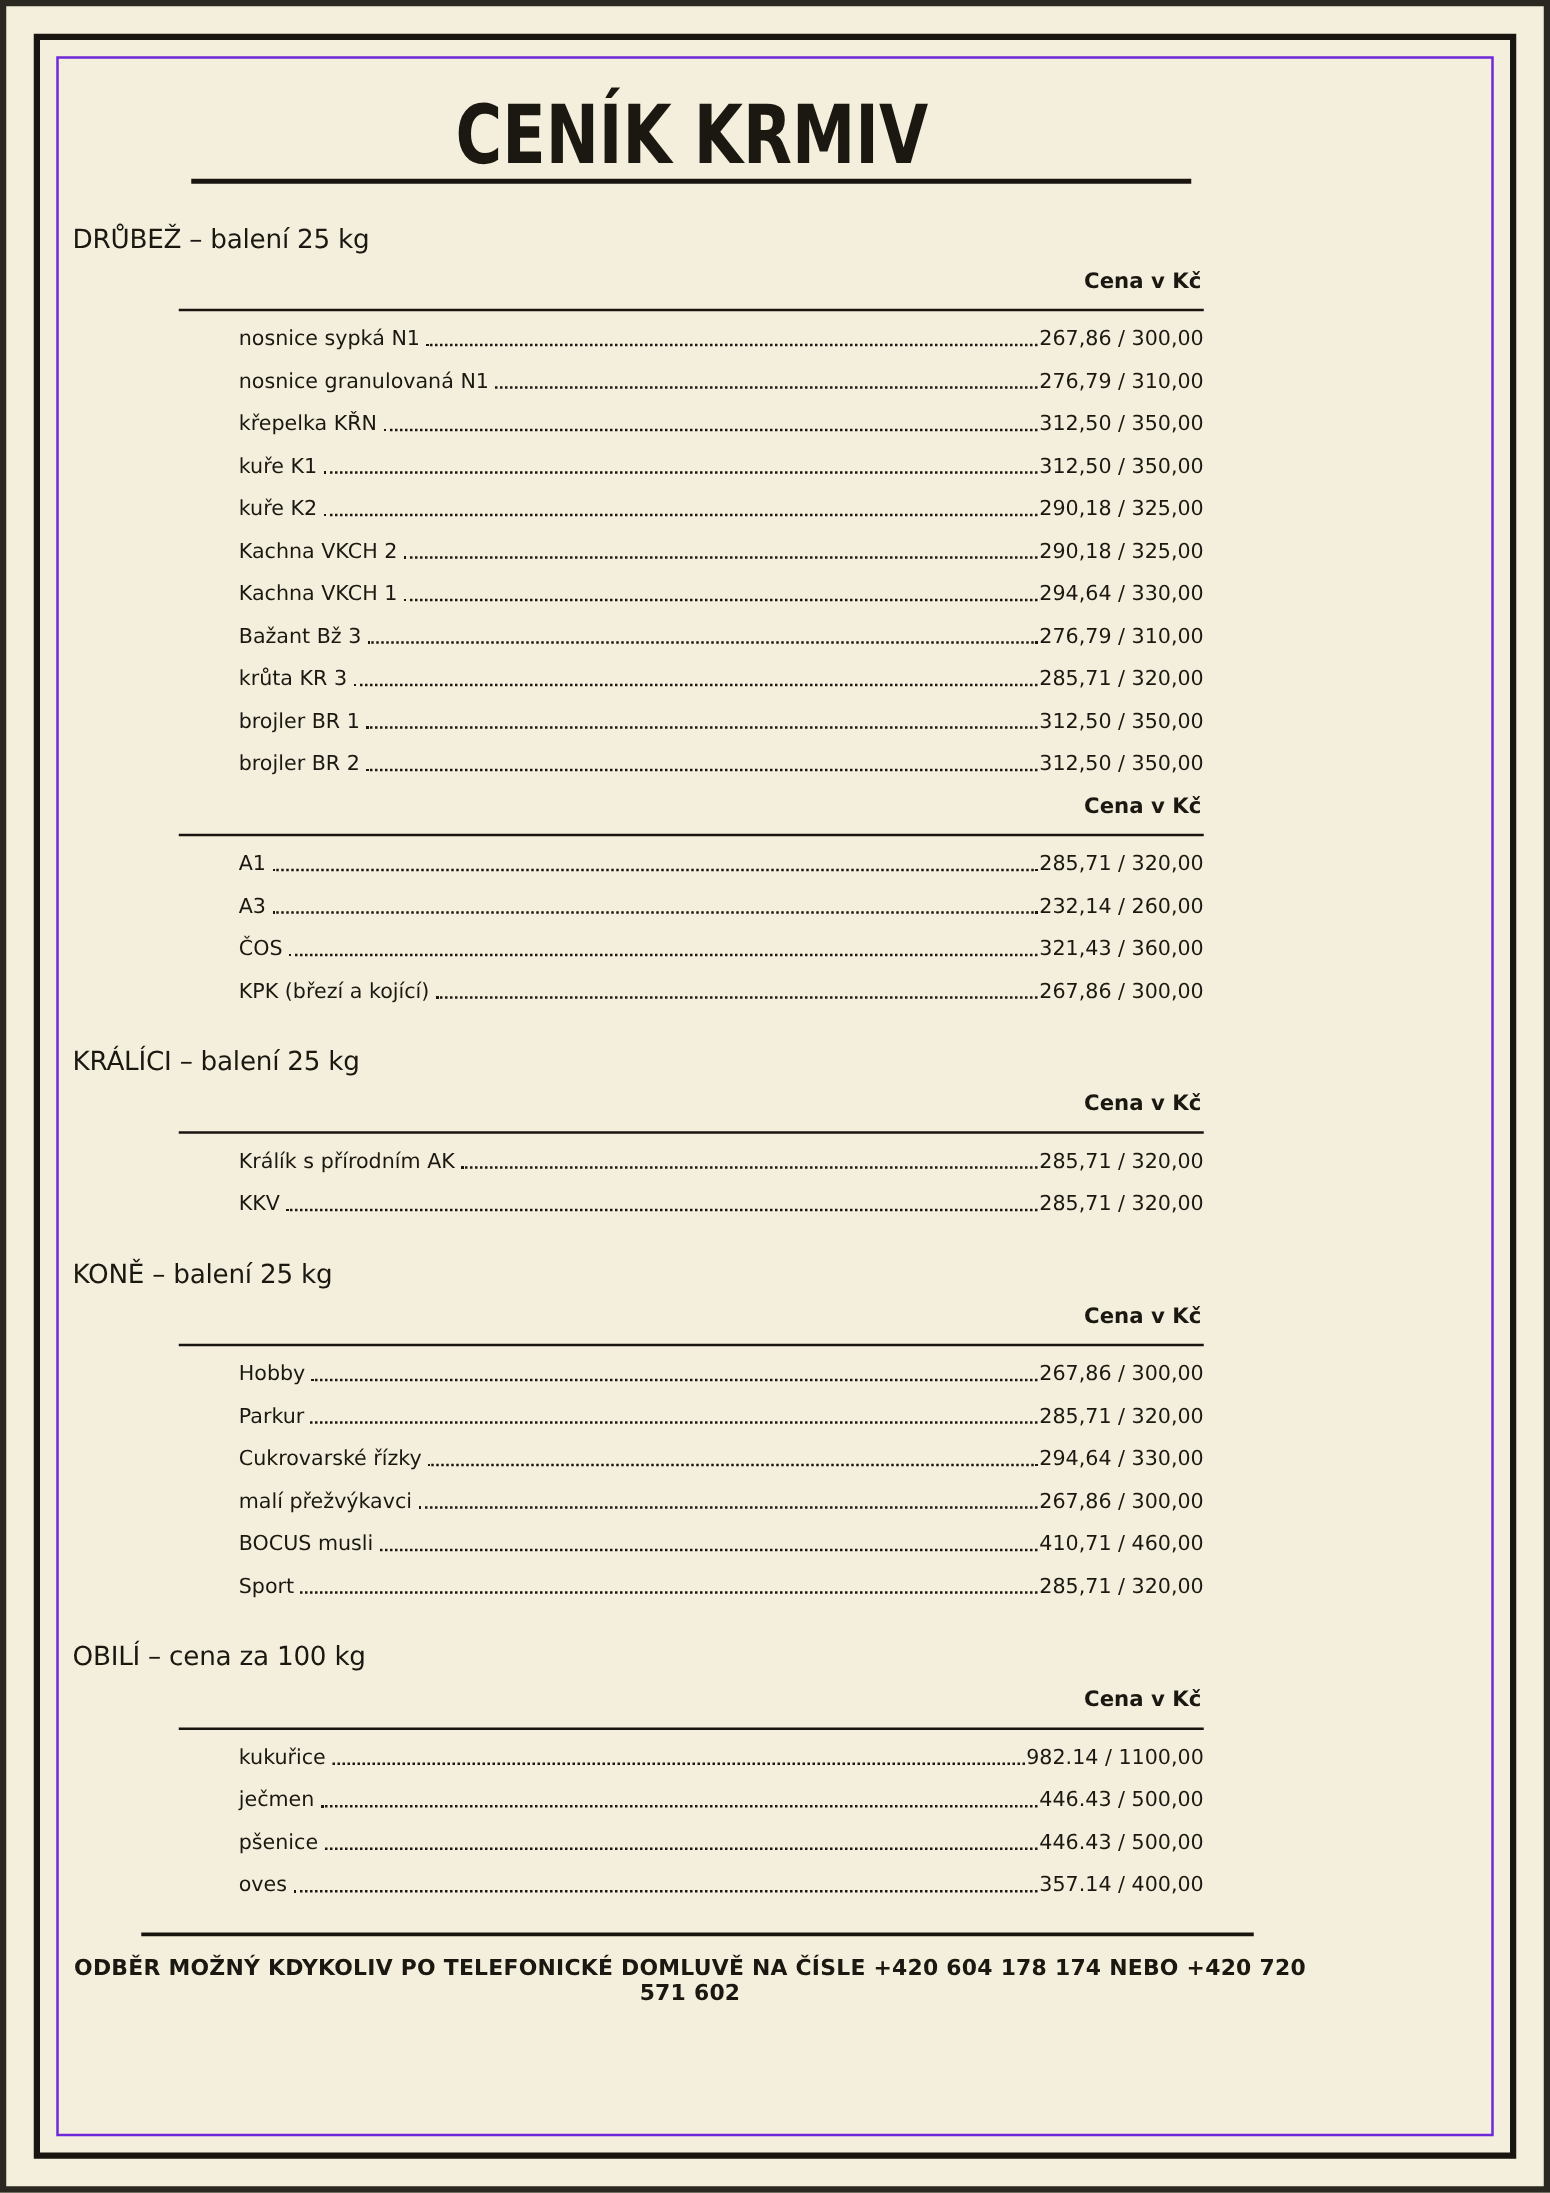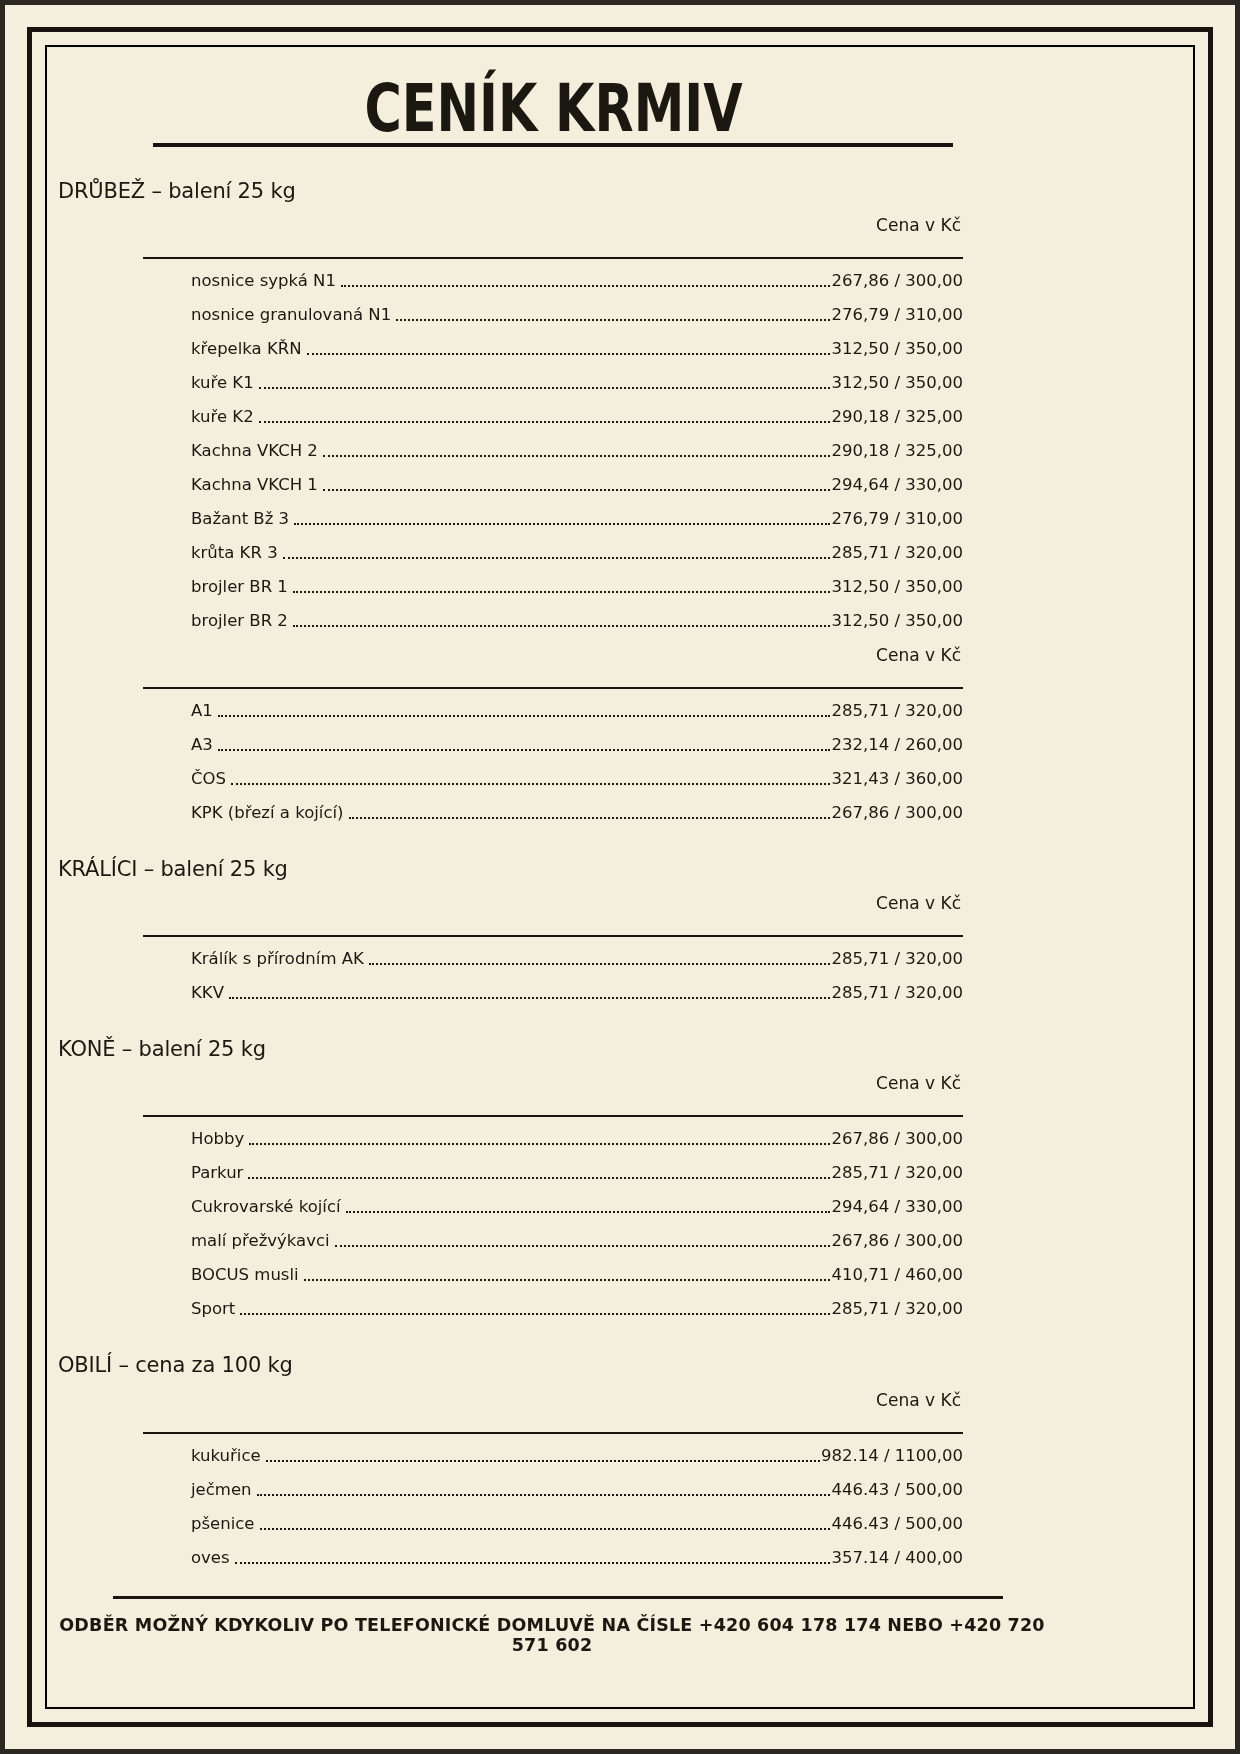--- a/index.html
+++ b/index.html
@@ -13,21 +13,21 @@
     overflow:hidden;
     font-family:"DejaVu Sans","Liberation Sans",sans-serif;
     color:#1b1811;
   }
   .frame-thick{
     position:absolute;top:22px;left:22px;right:22px;bottom:22px;
     border:5px solid #181510;
   }
   .frame-thin{
     position:absolute;top:13px;left:13px;right:13px;bottom:13px;
-    border:2px solid #000000;
+    border:2px solid #6d28d9;
   }
   .content{
     position:absolute;top:0;left:0;right:0;bottom:0;
     padding-top:18px;
     box-sizing:border-box;
   }
   .title-block{
     width:800px;
     margin:14px 0 0 106px;
     border-bottom:4px solid #181510;
@@ -49,23 +49,23 @@
     font-weight:normal;
     letter-spacing:-0.2px;
     line-height:1.15;
   }
   .table{
     margin-left:96px;
     width:820px;
   }
   .col-head{
     text-align:right;
-    font-weight:normal;
+    font-weight:bold;
     font-size:17px;
-    padding:12px 2px 22px 0;
+    padding:12px 2px 12px 0;
     border-bottom:2px solid #181510;
   }
   .row{
     height:34px;
     box-sizing:border-box;
     display:flex;
     align-items:flex-end;
     padding-bottom:2px;
     font-size:16.5px;
     line-height:1.15;
@@ -217,21 +217,21 @@
                 <span class="label">Hobby</span>
                 <span class="leader"></span>
                 <span class="price">267,86 / 300,00</span>
               </div>
             <div class="row">
                 <span class="label">Parkur</span>
                 <span class="leader"></span>
                 <span class="price">285,71 / 320,00</span>
               </div>
             <div class="row">
-                <span class="label">Cukrovarské kojící</span>
+                <span class="label">Cukrovarské řízky</span>
                 <span class="leader"></span>
                 <span class="price">294,64 / 330,00</span>
               </div>
             <div class="row">
                 <span class="label">malí přežvýkavci</span>
                 <span class="leader"></span>
                 <span class="price">267,86 / 300,00</span>
               </div>
             <div class="row">
                 <span class="label">BOCUS musli</span>

